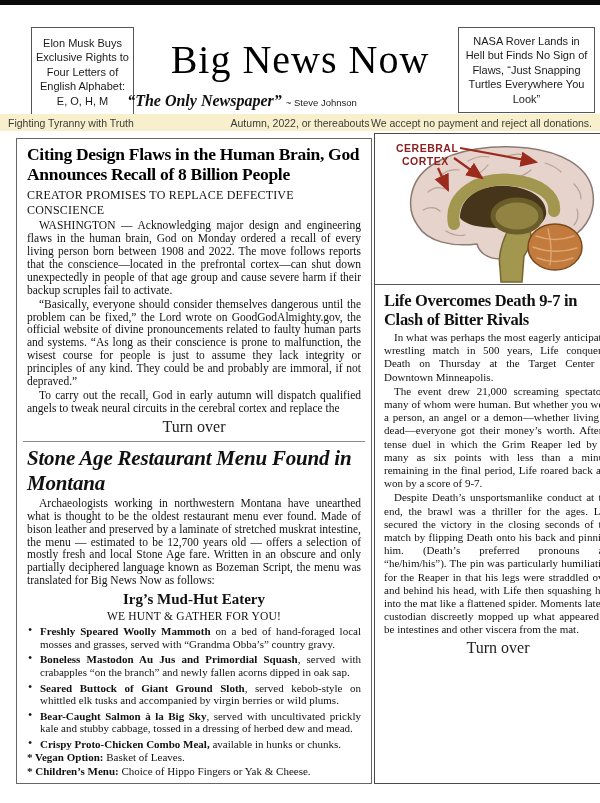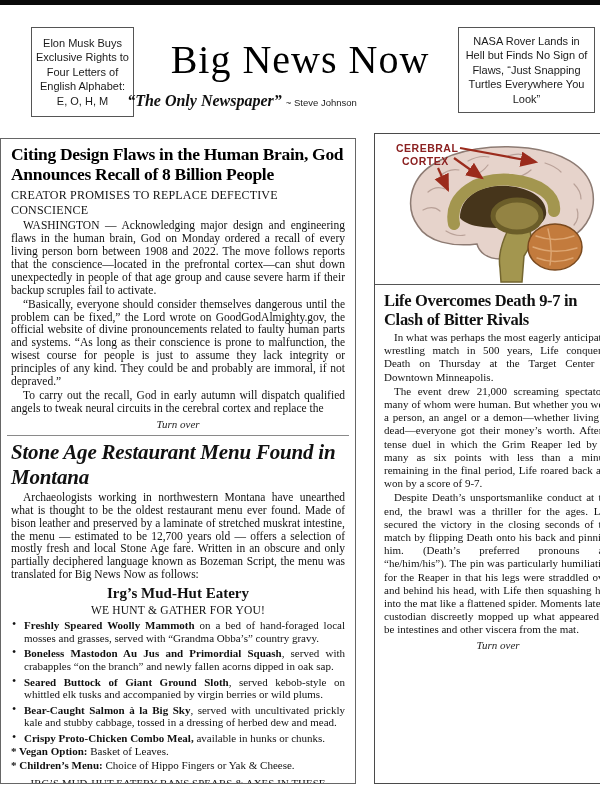--- a/index.html
+++ b/index.html
@@ -33,33 +33,33 @@
     background:#f8f0cd; display:flex; align-items:center;
     font-family:"Liberation Sans", sans-serif; font-size:10.5px; color:#3a3a3a;
     padding:0 8px;
   }
   .info-left { flex:1; text-align:left; }
   .info-center { flex:0 0 auto; text-align:center; }
   .info-right { flex:1; text-align:right; }
 
   
   .left-box {
-    position:absolute; left:0; top:138px; width:356px; height:646px;
+    position:absolute; left:16px; top:138px; width:356px; height:646px;
     border:1px solid #666; padding:6px 10px 4px 10px; overflow:hidden;
   }
   .right-box {
     position:absolute; left:374px; top:133px; width:248px; height:651px;
     border:1.5px solid #4a4a4a; overflow:hidden;
   }
 
   
   .main-headline { font-size:17.5px; font-weight:bold; line-height:1.12; letter-spacing:-0.3px; color:#000; }
   .main-subhead  { font-size:12px; margin-top:4px; letter-spacing:0.2px; }
   .body-para { font-size:11.5px; line-height:12.9px; text-align:justify; text-indent:12px; margin-top:1px; }
-  .turn-over { font-size:11px; text-align:center; margin-top:3px; color:#222;font-style:italic; }
+  .turn-over { font-size:16px; text-align:center; margin-top:3px; color:#222; }
   .article-divider { border:none; border-top:1px solid #8a8a8a; margin:5px -4px 4px -4px; }
 
   .stone-headline { font-size:21px; font-weight:bold; font-style:italic; letter-spacing:-0.2px; margin-top:0; }
   .menu-name { font-size:15px; font-weight:bold; text-align:center; margin-top:4px; }
   .menu-slogan { font-size:11.5px; text-align:center; margin-top:2px; letter-spacing:0.2px; }
   .menu-list { list-style:none; margin-top:3px; }
   .menu-list li {
     position:relative; font-size:11px; line-height:12.6px; padding-left:13px;
     text-align:justify; margin-top:3px;
   }
@@ -98,20 +98,25 @@
 
   <div class="tagline-row">
     <span class="tagline">“The Only Newspaper”</span>
     <span class="tagline-attr">~ Steve Johnson</span>
   </div>
 
   <div class="ear-box ear-right">
     <span>NASA Rover Lands in Hell but Finds No Sign of Flaws, “Just Snapping Turtles Everywhere You Look”</span>
   </div>
 
+  <div class="info-bar">
+    <span class="info-left">Fighting Tyranny with Truth</span>
+    <span class="info-center">Autumn, 2022, or thereabouts</span>
+    <span class="info-right">We accept no payment and reject all donations.</span>
+  </div>
 
   <div class="left-box">
 
     <div class="main-headline">Citing Design Flaws in the Human Brain, God Announces Recall of 8 Billion People</div>
     <div class="main-subhead">CREATOR PROMISES TO REPLACE DEFECTIVE CONSCIENCE</div>
 
     <p class="body-para">WASHINGTON — Acknowledging major design and engineering flaws in the human brain, God on Monday ordered a recall of every living person born between 1908 and 2022. The move follows reports that the conscience—located in the prefrontal cortex—can shut down unexpectedly in people of that age group and cause severe harm if their backup scruples fail to activate.</p>
     <p class="body-para">“Basically, everyone should consider themselves dangerous until the problem can be fixed,” the Lord wrote on GoodGodAlmighty.gov, the official website of divine pronouncements related to faulty human parts and systems. “As long as their conscience is prone to malfunction, the wisest course for people is just to assume they lack integrity or principles of any kind. They could be and probably are immoral, if not depraved.”</p>
     <p class="body-para">To carry out the recall, God in early autumn will dispatch qualified angels to tweak neural circuits in the cerebral cortex and replace the</p>
 

